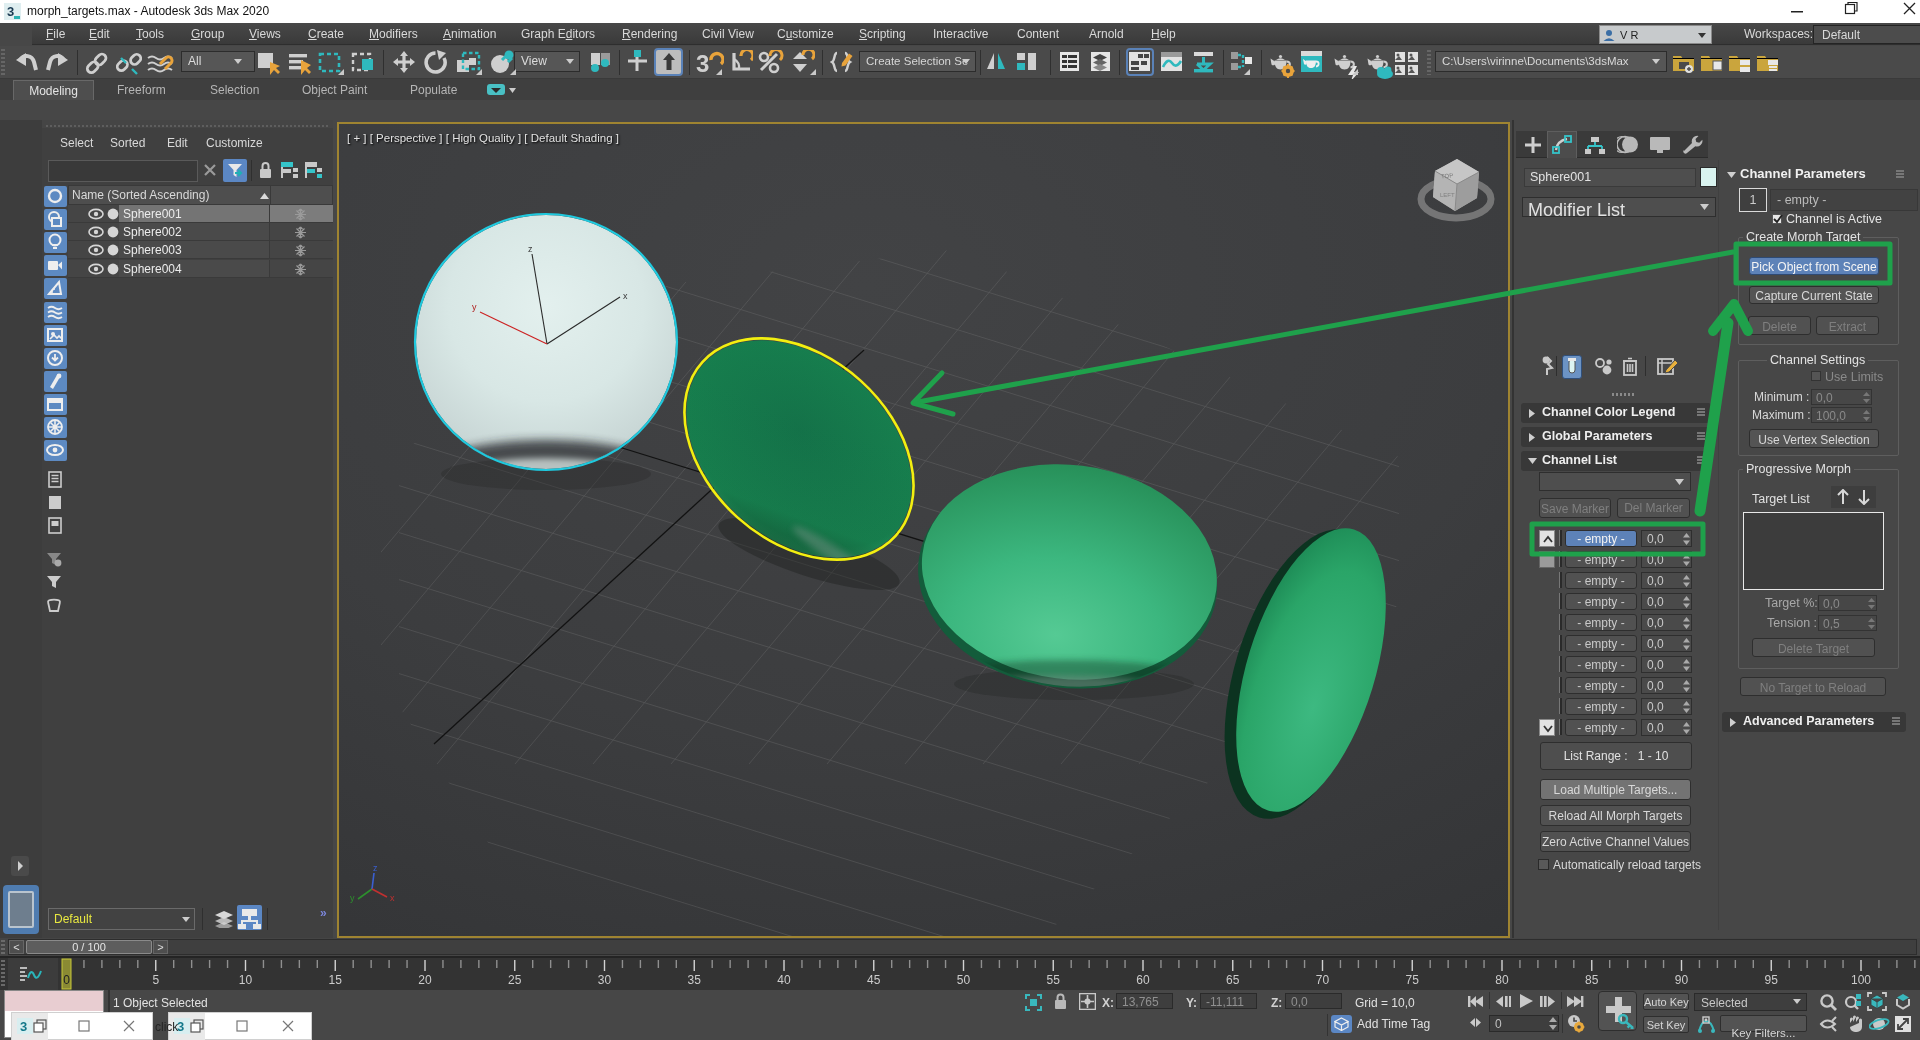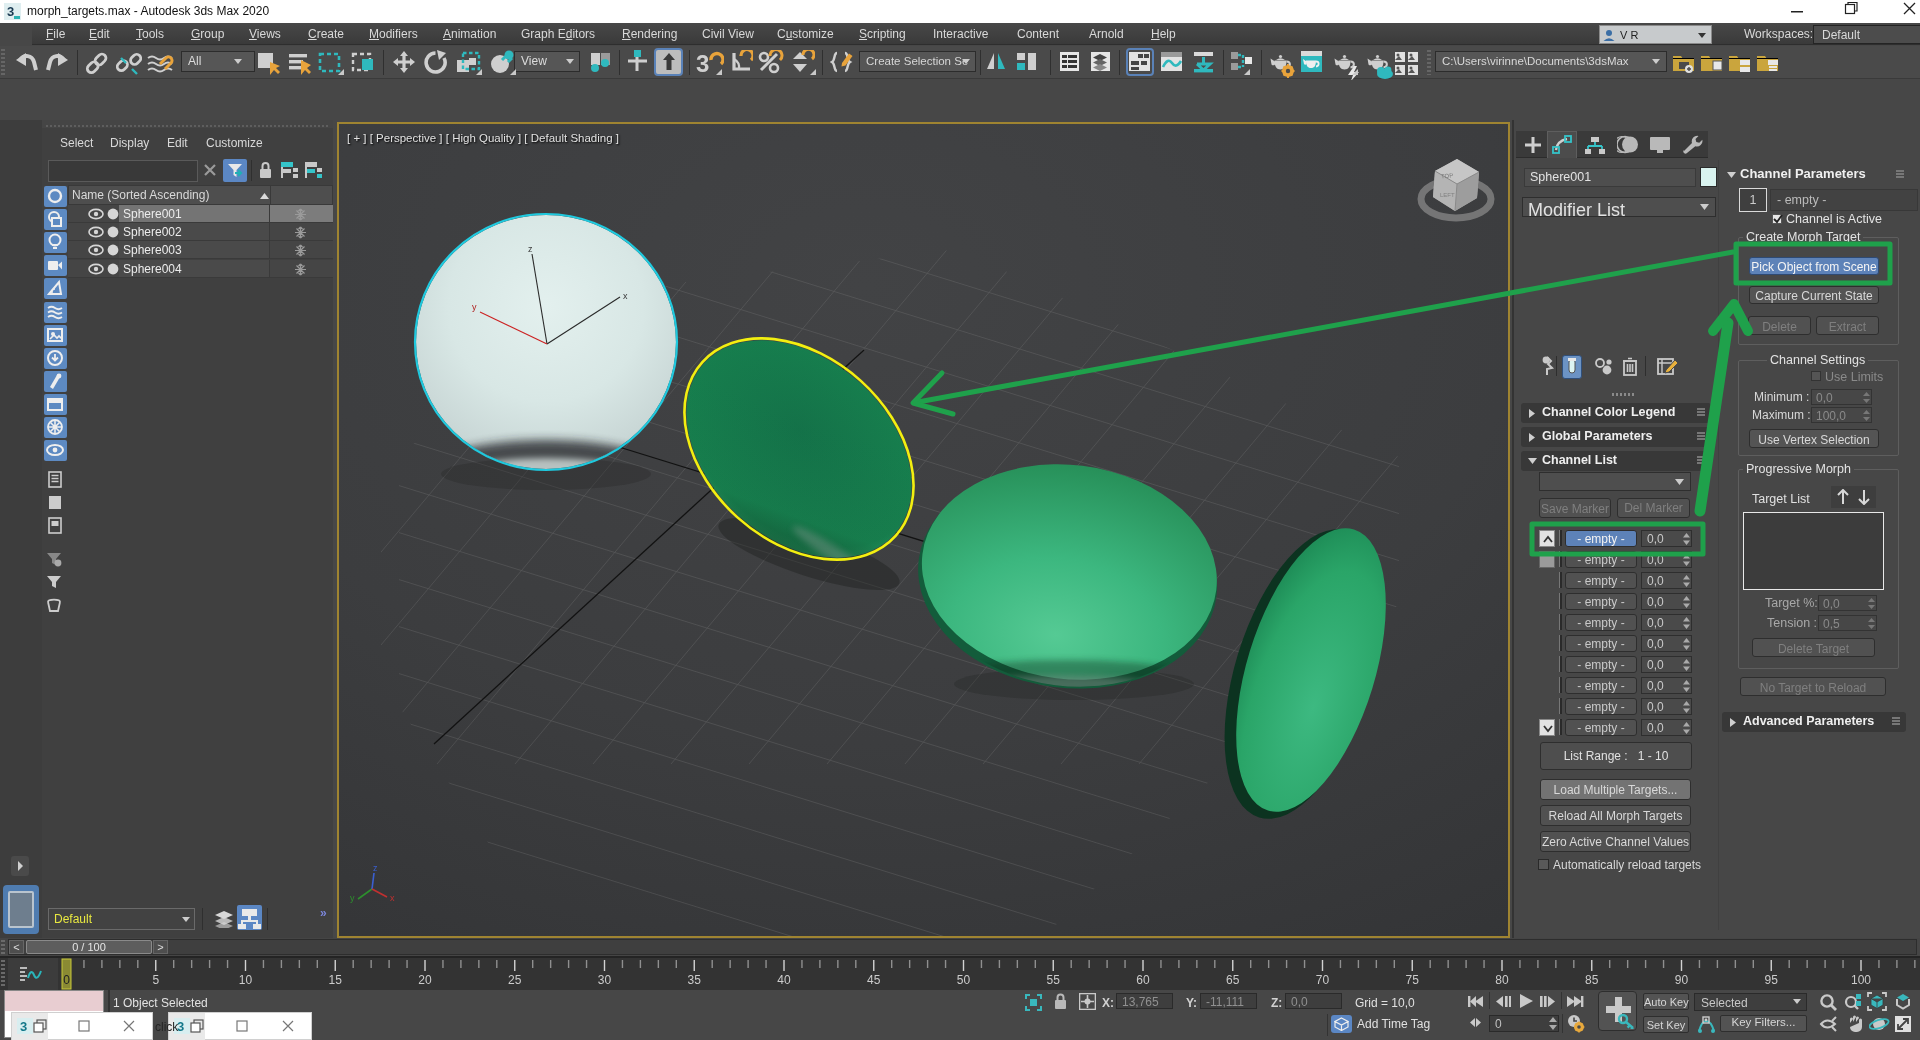--- a/index.html
+++ b/index.html
@@ -337,37 +337,49 @@
         <rect x="12" y="17" width="10" height="5" fill="#e8e8e8"></rect>
       </svg>
       <svg width="24" height="26" class="abs" style="left: 1756px; top: 4px;">
         <path d="M1 6 h8 l2 3 h11 v12 h-21 Z" fill="#caa53d"></path>
         <path d="M1 9 h21 v-1 h-21 Z" fill="#e8x"></path>
         <rect x="12" y="10" width="10" height="5" fill="#e8e8e8"></rect>
         <path d="M13 17 l8 0 m-8 3 l8 0" stroke="#e8e8e8" stroke-width="2"></path>
       </svg>
     </div>
 
+<div class="abs" style="left:0;top:79px;width:1920px;height:21px;background:#3f3f3f;">
+  <div class="abs" style="left:13px;top:1px;width:81px;height:20px;background:#4e4e4e;border:1px solid #686868;border-bottom:none;color:#e4e4e4;font-size:12px;text-align:center;padding-top:3px;">Modeling</div>
+  <div class="abs txt dim" style="left:117px;top:4px;color:#b5b5b5;">Freeform</div>
+  <div class="abs txt dim" style="left:210px;top:4px;color:#b5b5b5;">Selection</div>
+  <div class="abs txt dim" style="left:302px;top:4px;color:#b5b5b5;">Object Paint</div>
+  <div class="abs txt dim" style="left:410px;top:4px;color:#b5b5b5;">Populate</div>
+  <svg class="abs" style="left:487px;top:5px" width="30" height="12">
+        <rect x="0" y="0" width="18" height="11" rx="3" fill="#49c0c4"></rect>
+        <path d="M4 4 L14 4 L9 9 Z" fill="#2a2a2a"></path>
+        <path d="M22 4 l7 0 l-3.5 5 Z" fill="#ccc"></path>
+      </svg>
+</div>
 
 <div class="abs" style="left:0;top:120px;width:42px;height:818px;background:#3d3d3d;">
   <div class="abs" style="left:11px;top:736px;width:18px;height:20px;background:#4a4a4a;border-radius:3px;">
     <svg width="18" height="20">
           <path d="M7 5 L12 10 L7 15 Z" fill="#d0d0d0"></path>
         </svg>
   </div>
   <div class="abs" style="left:3px;top:765px;width:36px;height:49px;background:#4f7cb0;border-radius:4px;">
     <div class="abs" style="left:5px;top:6px;width:26px;height:37px;background:#6e7e8e;border:2px solid #b9c4ce;border-radius:2px;"></div>
   </div>
 </div>
 
 <div id="explorer" class="abs" style="left:42px;top:120px;width:291px;height:818px;background:#404040;">
   <div class="abs" style="left:0;top:0;width:291px;height:8px;background:#454545;"></div>
   <div class="abs" style="left:4px;top:5px;width:283px;height:2px;background:repeating-linear-gradient(90deg,#5e5e5e 0 2px,#454545 2px 4px);"></div>
   <div class="abs txt" style="left:18px;top:16px;">Select</div>
-  <div class="abs txt" style="left:68px;top:16px;">Display</div>
+  <div class="abs txt" style="left:68px;top:16px;">Sorted</div>
   <div class="abs txt" style="left:125px;top:16px;">Edit</div>
   <div class="abs txt" style="left:164px;top:16px;">Customize</div>
 
   <div class="abs" style="left:6px;top:40px;width:150px;height:22px;background:#393939;border:1px solid #5a5a5a;"></div>
   <svg class="abs" style="left:161px;top:43px" width="14" height="14">
         <path d="M2 2 L12 12 M12 2 L2 12" stroke="#9a9a9a" stroke-width="2.2"></path>
       </svg>
   <div class="abs" style="left:181px;top:39px;width:24px;height:23px;background:#5b87c4;border-radius:2px;">
     <svg width="24" height="23">
           <path d="M5 5 H19 L13.5 11 V18 L10.5 16 V11 Z" fill="#e8e8e8"></path>
@@ -1209,21 +1221,21 @@
       <svg width="10" height="8" class="abs" style="left: 1793px; top: 9px;">
         <path d="M0 0 L8 0 L4 5 Z" fill="#ccc"></path>
       </svg>
       <svg width="19" height="18" class="abs" style="left: 1697px; top: 25px;">
         <path d="M2 16 Q5 6 9 6 Q14 6 17 16" fill="none" stroke="#39b8bd" stroke-width="2"></path>
         <circle cx="3" cy="16" r="2" fill="#39b8bd"></circle>
         <circle cx="16" cy="16" r="2" fill="#39b8bd"></circle>
         <rect x="6" y="2" width="6" height="6" fill="none" stroke="#ccc" stroke-width="1.4"></rect>
         <circle cx="9" cy="5" r="1.4" fill="#ccc"></circle>
       </svg>
-      <div class="abs" style="left: 1720px; top: 25px; width: 87px; height: 17px; background: rgb(83, 83, 83); border: 1px solid rgb(46, 46, 46); border-radius: 2px; color: rgb(214, 214, 214); font-size: 11.5px; text-align: center; padding-top: 0;">Key Filters...</div>
+      <div class="abs" style="left: 1720px; top: 25px; width: 87px; height: 17px; background: rgb(83, 83, 83); border: 1px solid rgb(46, 46, 46); border-radius: 2px; color: rgb(214, 214, 214); font-size: 11.5px; text-align: center; padding-top: 11px;">Key Filters...</div>
       <svg width="19" height="19" class="abs" style="left: 1819px; top: 3px;">
         <circle cx="8" cy="8" r="5.6" fill="none" stroke="#c9c9c9" stroke-width="2.4"></circle>
         <path d="M12 12 L17 17" stroke="#c9c9c9" stroke-width="2.8"></path>
       </svg>
       <svg width="19" height="19" class="abs" style="left: 1844px; top: 3px;">
         <circle cx="7" cy="9" r="5" fill="none" stroke="#c9c9c9" stroke-width="2.2"></circle>
         <path d="M10.5 12.5 L14 16" stroke="#c9c9c9" stroke-width="2.4"></path>
         <rect x="12" y="1" width="5" height="5" fill="#39b8bd"></rect>
         <rect x="12" y="8" width="5" height="5" fill="#39b8bd"></rect>
       </svg>

